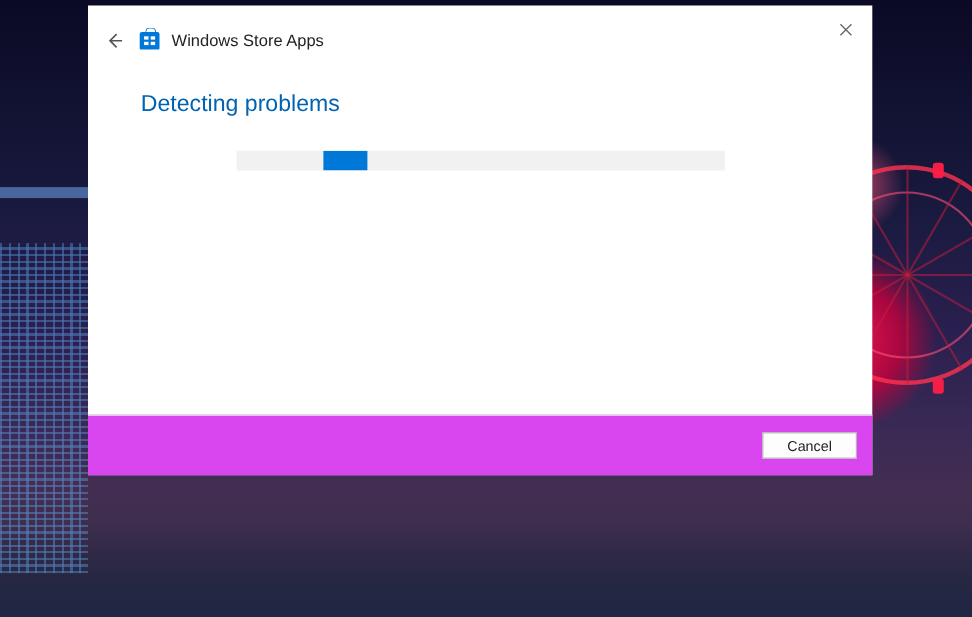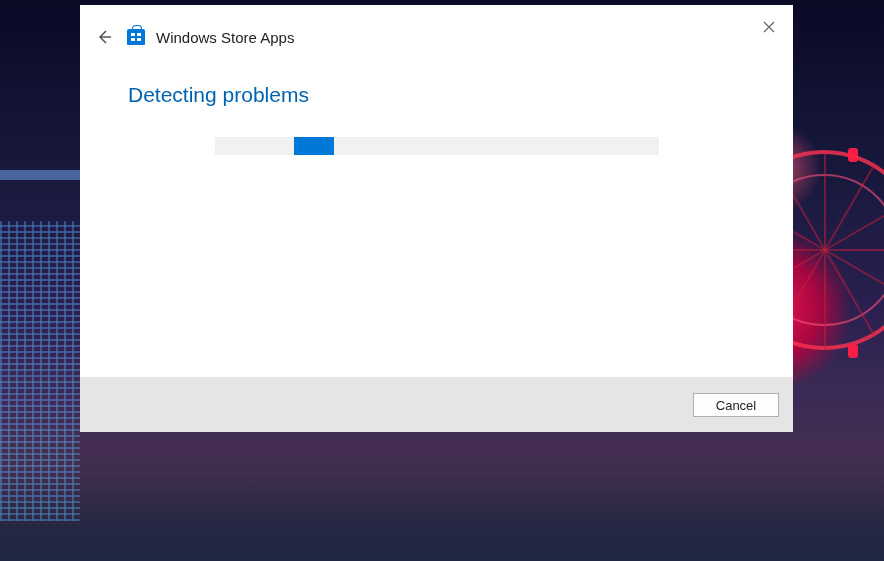--- a/index.html
+++ b/index.html
@@ -127,21 +127,21 @@
     .progress-fill {
       position:absolute;
       top:0;
       height:100%;
       background:#0078d7;
     }
 
     .footer {
       height: 55px;
       border-top: 1px solid #e6e6e6;
-      background:#e5e5e5;
+      background:#d946ef;
       display:flex;
       align-items:center;
       justify-content:flex-end;
       padding: 0 14px;
     }
     .btn {
       min-width: 86px;
       height: 24px;
       background:#fdfdfd;
       border:1px solid #b0b0b0;

